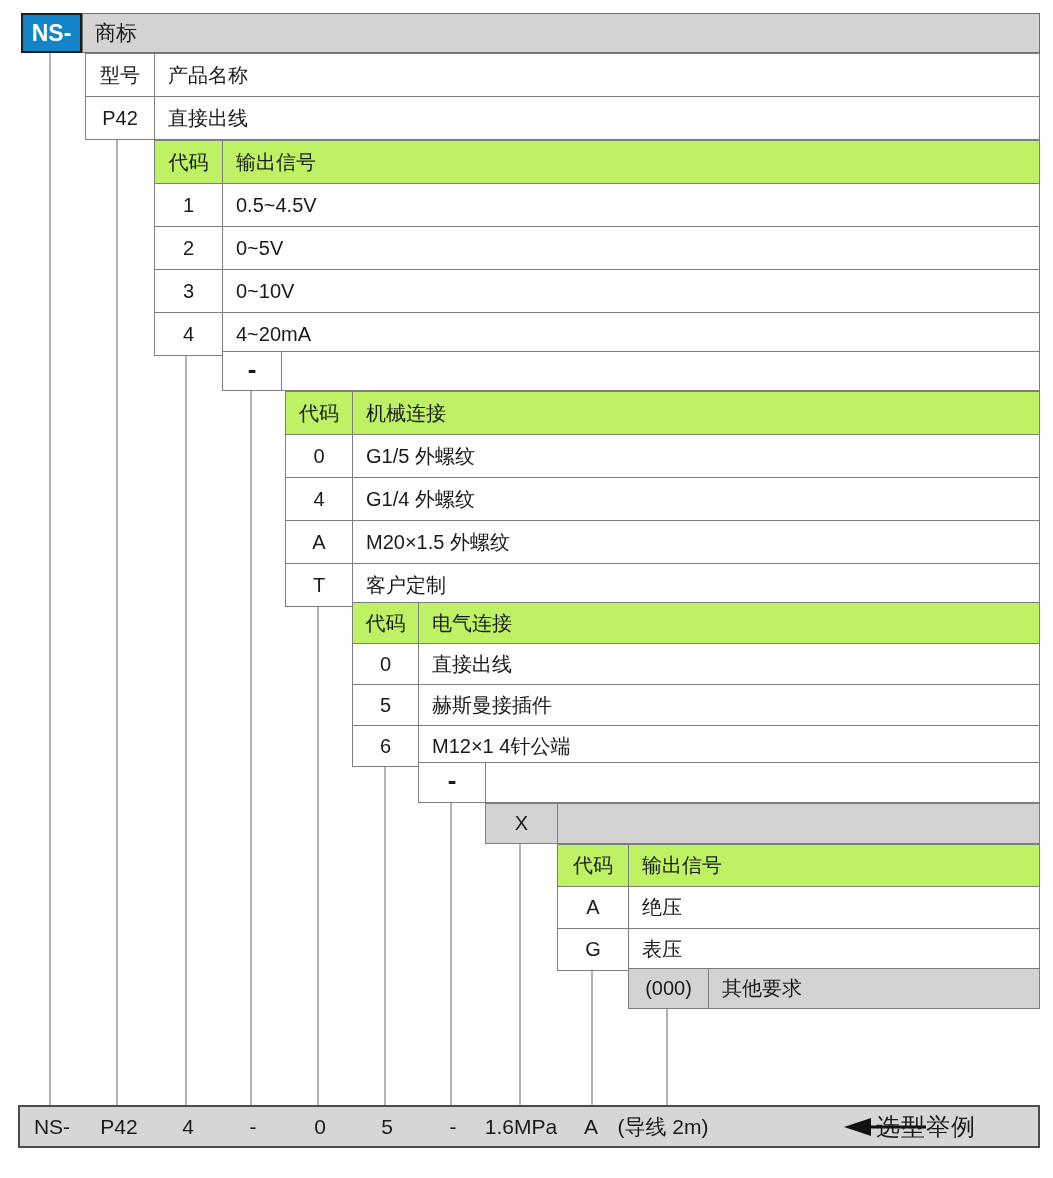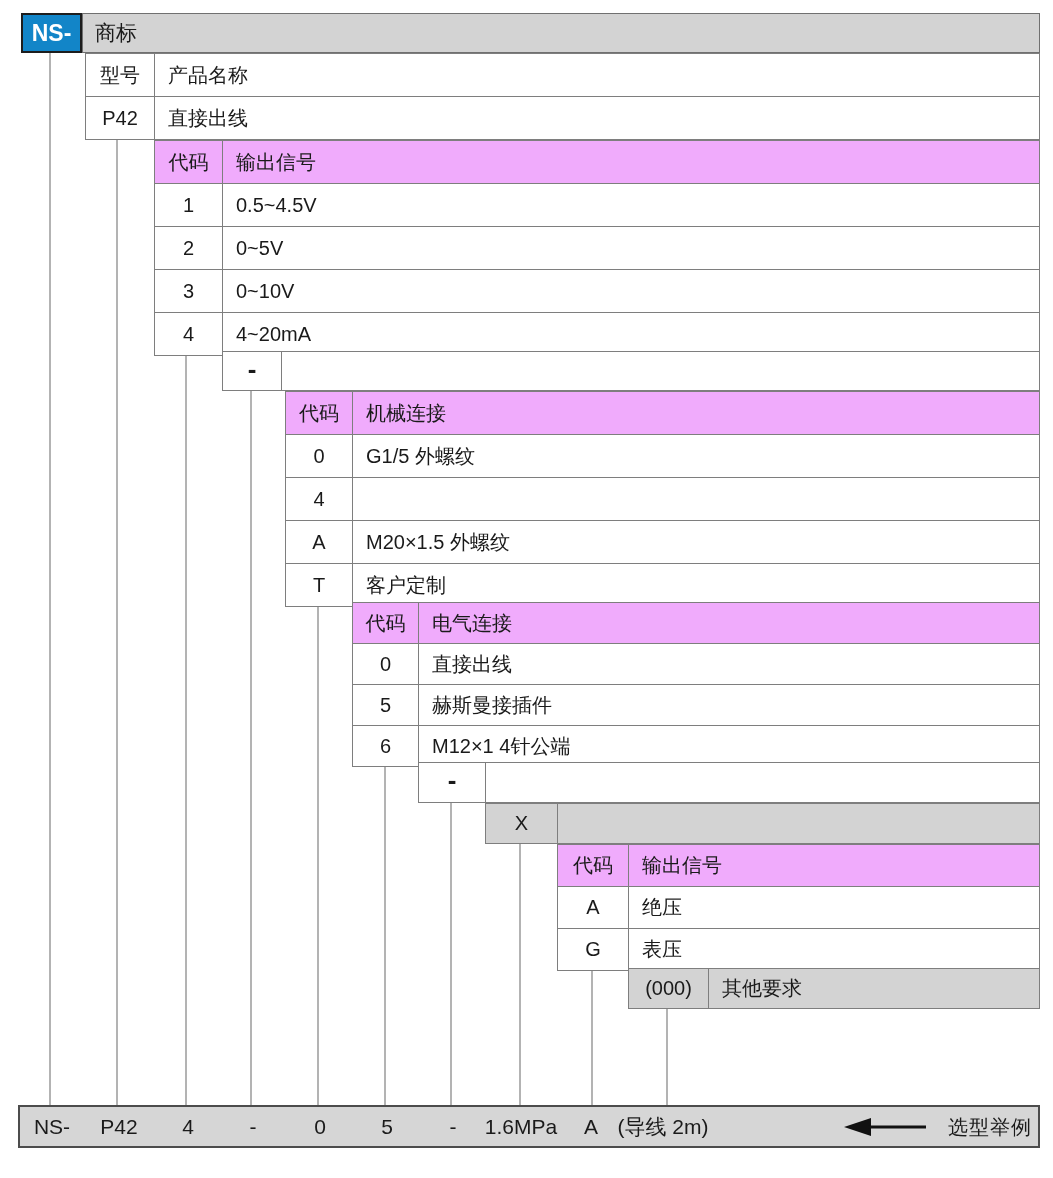--- a/index.html
+++ b/index.html
@@ -24,21 +24,21 @@
     display:flex; align-items:center; padding-left:12px; font-size:21px;
   }
 
   
   .sec {
     position:absolute; border:1.5px solid #7e7e7e; box-sizing:border-box;
     background:#ffffff;
   }
   .sec .row { display:flex; align-items:stretch; height:42px; background:#ffffff; }
   .sec .row + .row { border-top:1.4px solid #7e7e7e; }
-  .sec .row.head { background:#f0abfc;text-align:right; }
+  .sec .row.head { background:#bef264;text-align:right; }
   .sec.h40 .row { height:40px; }
   .sec.h41 .row { height:41px; }
   .sec.single { }
   .sec.single .row { height:100%; }
   .sec.gray .row { background:#d3d3d3; }
   .c { display:flex; align-items:center; box-sizing:border-box; font-size:20px; }
   .code { justify-content:center; border-right:1.4px solid #7e7e7e; flex:none; width:var(--cw); }
   .val { flex:1; padding-left:13px; white-space:pre; }
   .dash { font-weight:bold; font-size:26px; padding-bottom:4px; }
 
@@ -52,22 +52,22 @@
   .arrow-head {
     position:absolute; left:824px; top:50%; transform:translateY(-50%);
     width:0; height:0; border-top:9px solid transparent;
     border-bottom:9px solid transparent; border-right:27px solid #111111;
   }
   .arrow-shaft {
     position:absolute; left:848px; top:50%; transform:translateY(-50%);
     width:58px; height:3px; background:#111111;
   }
   .ex-caption {
-    position:absolute; left:928px; top:50%; transform:translateY(-50%);
-    font-size:20px; letter-spacing:1px; white-space:pre;
+    position:absolute; left:856px; top:50%; transform:translateY(-50%);
+    font-size:24px; letter-spacing:1px; white-space:pre;
   }
 </style>
 </head>
 <body>
 
 <div class="canvas">
 
   <div class="vline" style="left:49px;  top:53px;  height:1053px"></div>
   <div class="vline" style="left:116px; top:139px; height:967px"></div>
   <div class="vline" style="left:185px; top:351px; height:755px"></div>
@@ -131,20 +131,21 @@
     <div class="row head">
       <div class="c code">代码</div>
       <div class="c val">机械连接</div>
     </div>
     <div class="row">
       <div class="c code">0</div>
       <div class="c val">G1/5 外螺纹</div>
     </div>
     <div class="row">
       <div class="c code">4</div>
+      <div class="c val">G1/4 外螺纹</div>
     </div>
     <div class="row">
       <div class="c code">A</div>
       <div class="c val">M20×1.5 外螺纹</div>
     </div>
     <div class="row">
       <div class="c code">T</div>
       <div class="c val">客户定制</div>
     </div>
   </div>

